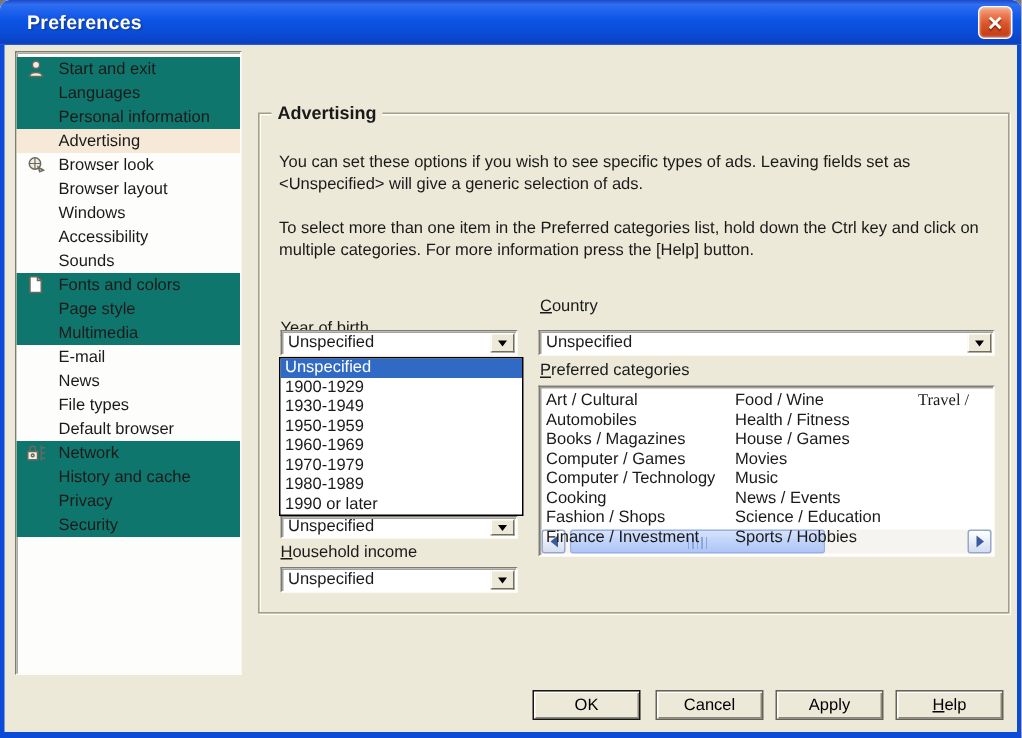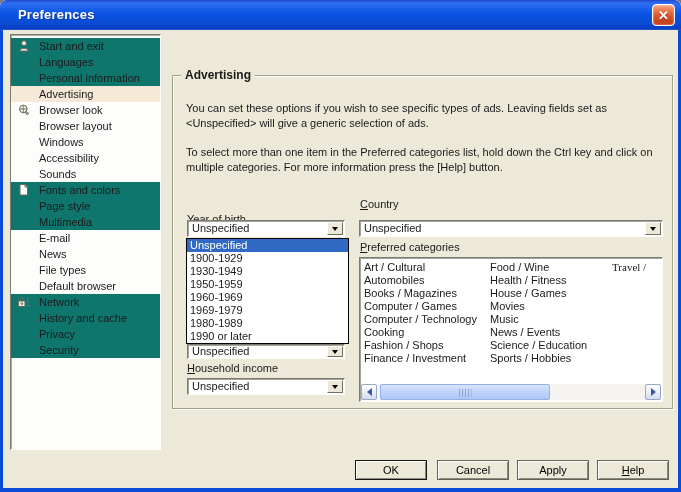--- a/index.html
+++ b/index.html
@@ -76,21 +76,21 @@
   
   .ddlist {
     position:absolute; left:13px; top:162px; width:163px; height:106px;
     background:#fff; border:1px solid #000; z-index:5;
   }
   .opt { height:13px; line-height:13px; padding-left:3px; white-space:nowrap; cursor:default; }
   .opt.sel { background:#316ac5; color:#fff; }
 
   
   .cats {
-    position:absolute; left:186px; top:181px; width:304px; height:145px; background:#fff;
+    position:absolute; left:186px; top:181px; width:304px; height:114px; background:#fff;
     border:1px solid; border-color:#7e7c6f #fffefa #fffefa #7e7c6f;
     box-shadow:inset 1px 1px 0 rgba(70,70,64,.5); overflow:hidden;
   }
   .ccol { position:absolute; top:3px; white-space:nowrap; }
   .citem { height:13px; line-height:13px; cursor:default; }
 
   
   .hscroll { position:absolute; left:1px; right:1px; bottom:1px; height:16px; background:#f5f4f0; }
   .sb-btn {
     position:absolute; top:0; width:16px; height:16px; border-radius:2px;
@@ -193,21 +193,21 @@
           <span class="arrow"></span>
         </span>
     </div>
 
     <div class="ddlist">
         <div class="opt sel">Unspecified</div>
         <div class="opt">1900-1929</div>
         <div class="opt">1930-1949</div>
         <div class="opt">1950-1959</div>
         <div class="opt">1960-1969</div>
-        <div class="opt">1969-1979</div>
+        <div class="opt">1970-1979</div>
         <div class="opt">1980-1989</div>
         <div class="opt">1990 or later</div>
       </div>
 
     <div class="combo" style="left:14px; top:268px; width:158px; height:15px;">
       <span class="val" style="top:0;">Unspecified</span>
       <span class="drop">
           <span class="arrow"></span>
         </span>
     </div>

